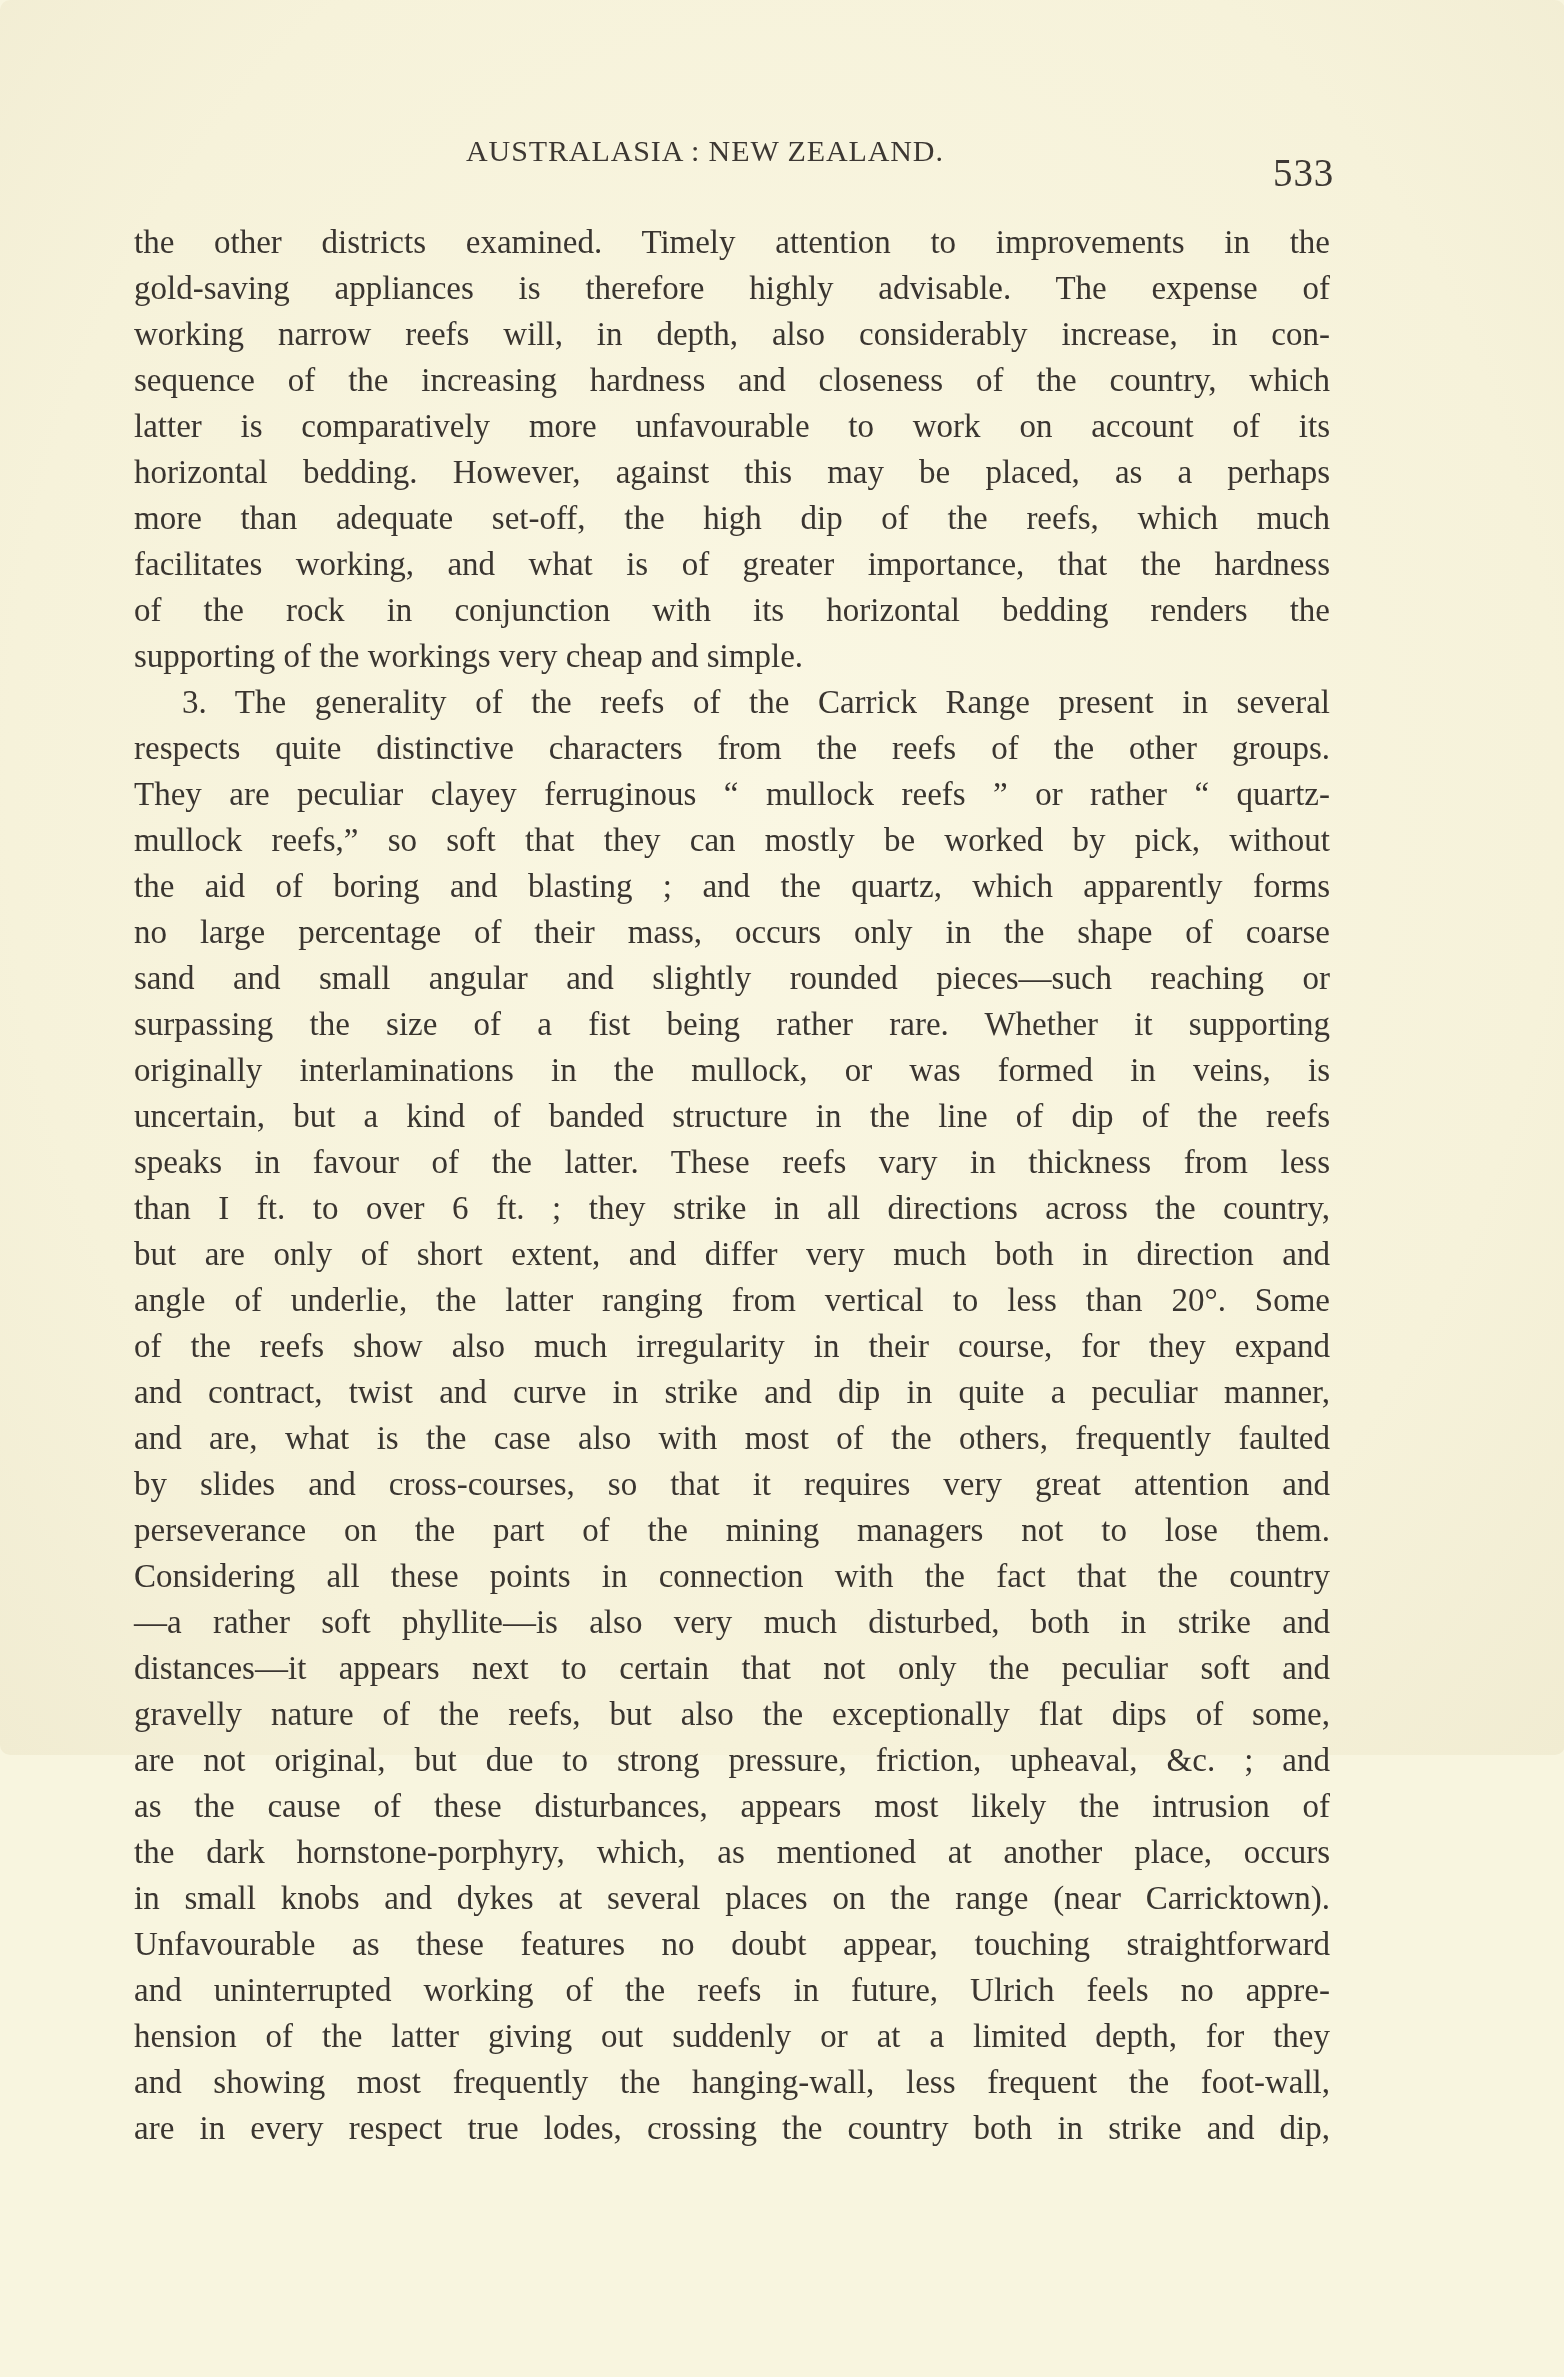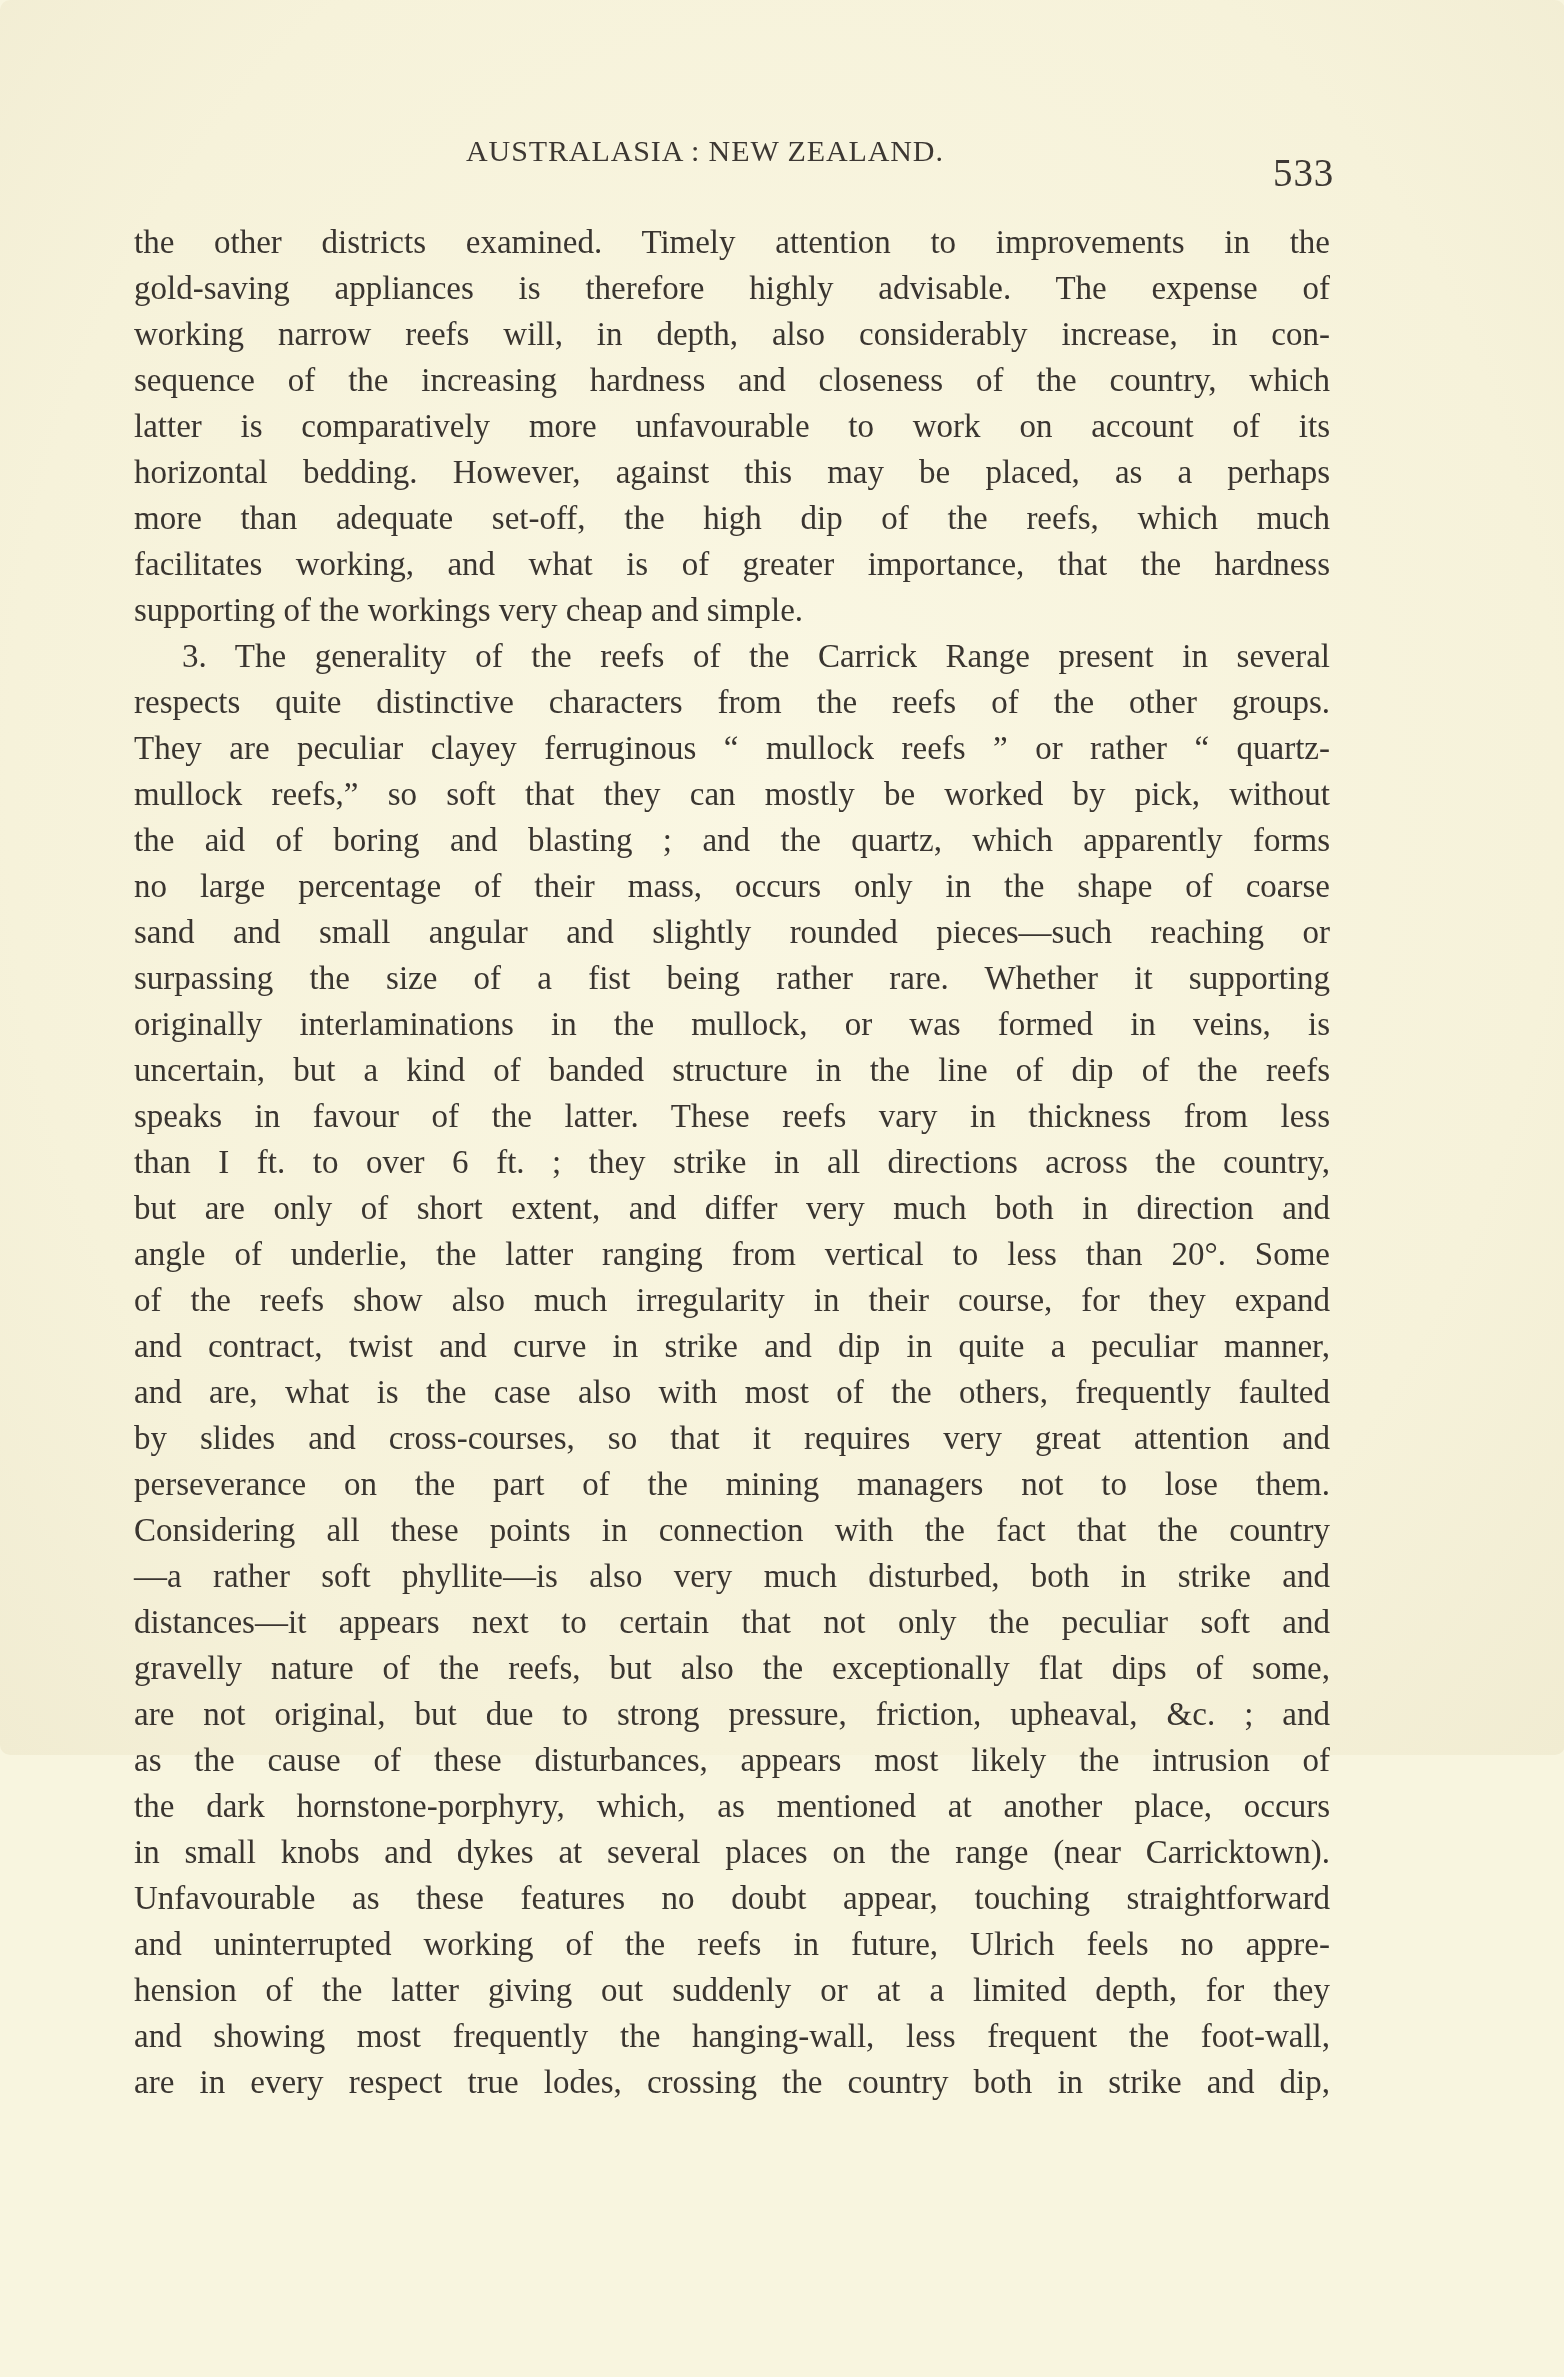--- a/index.html
+++ b/index.html
@@ -44,20 +44,21 @@
 
   <div class="body-text">
     <span class="line">the other districts examined. Timely attention to improvements in the</span>
     <span class="line">gold-saving appliances is therefore highly advisable. The expense of</span>
     <span class="line">working narrow reefs will, in depth, also considerably increase, in con-</span>
     <span class="line">sequence of the increasing hardness and closeness of the country, which</span>
     <span class="line">latter is comparatively more unfavourable to work on account of its</span>
     <span class="line">horizontal bedding. However, against this may be placed, as a perhaps</span>
     <span class="line">more than adequate set-off, the high dip of the reefs, which much</span>
     <span class="line">facilitates working, and what is of greater importance, that the hardness</span>
+    <span class="line">of the rock in conjunction with its horizontal bedding renders the</span>
     <span class="line last">supporting of the workings very cheap and simple.</span>
     <span class="line indent">3. The generality of the reefs of the Carrick Range present in several</span>
     <span class="line">respects quite distinctive characters from the reefs of the other groups.</span>
     <span class="line">They are peculiar clayey ferruginous “ mullock reefs ” or rather “ quartz-</span>
     <span class="line">mullock reefs,” so soft that they can mostly be worked by pick, without</span>
     <span class="line">the aid of boring and blasting ; and the quartz, which apparently forms</span>
     <span class="line">no large percentage of their mass, occurs only in the shape of coarse</span>
     <span class="line">sand and small angular and slightly rounded pieces—such reaching or</span>
     <span class="line">surpassing the size of a fist being rather rare. Whether it supporting</span>
     <span class="line">originally interlaminations in the mullock, or was formed in veins, is</span>

